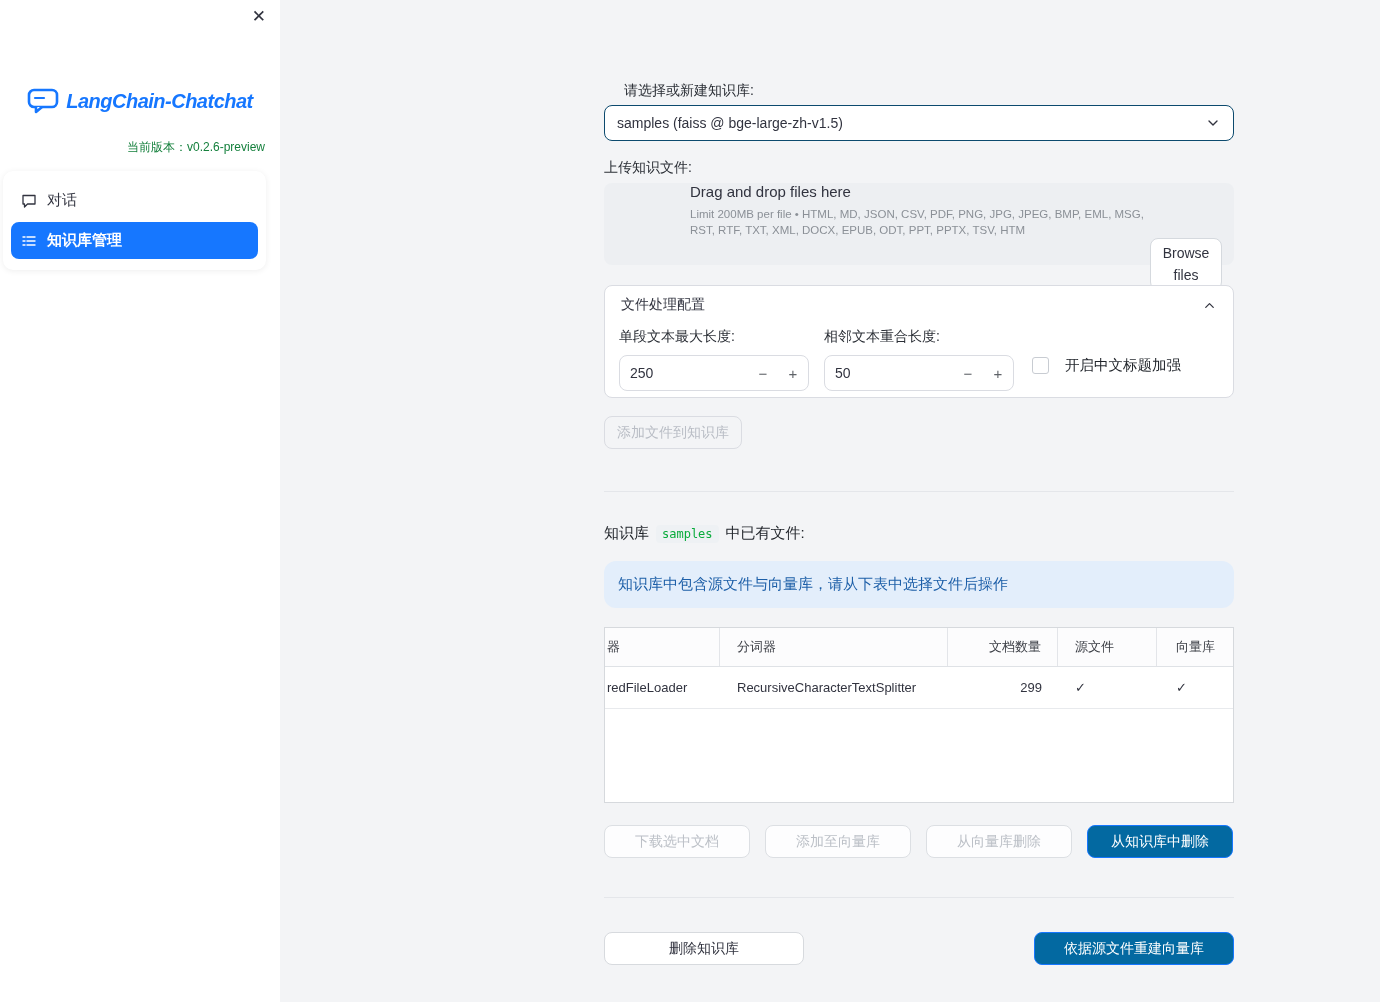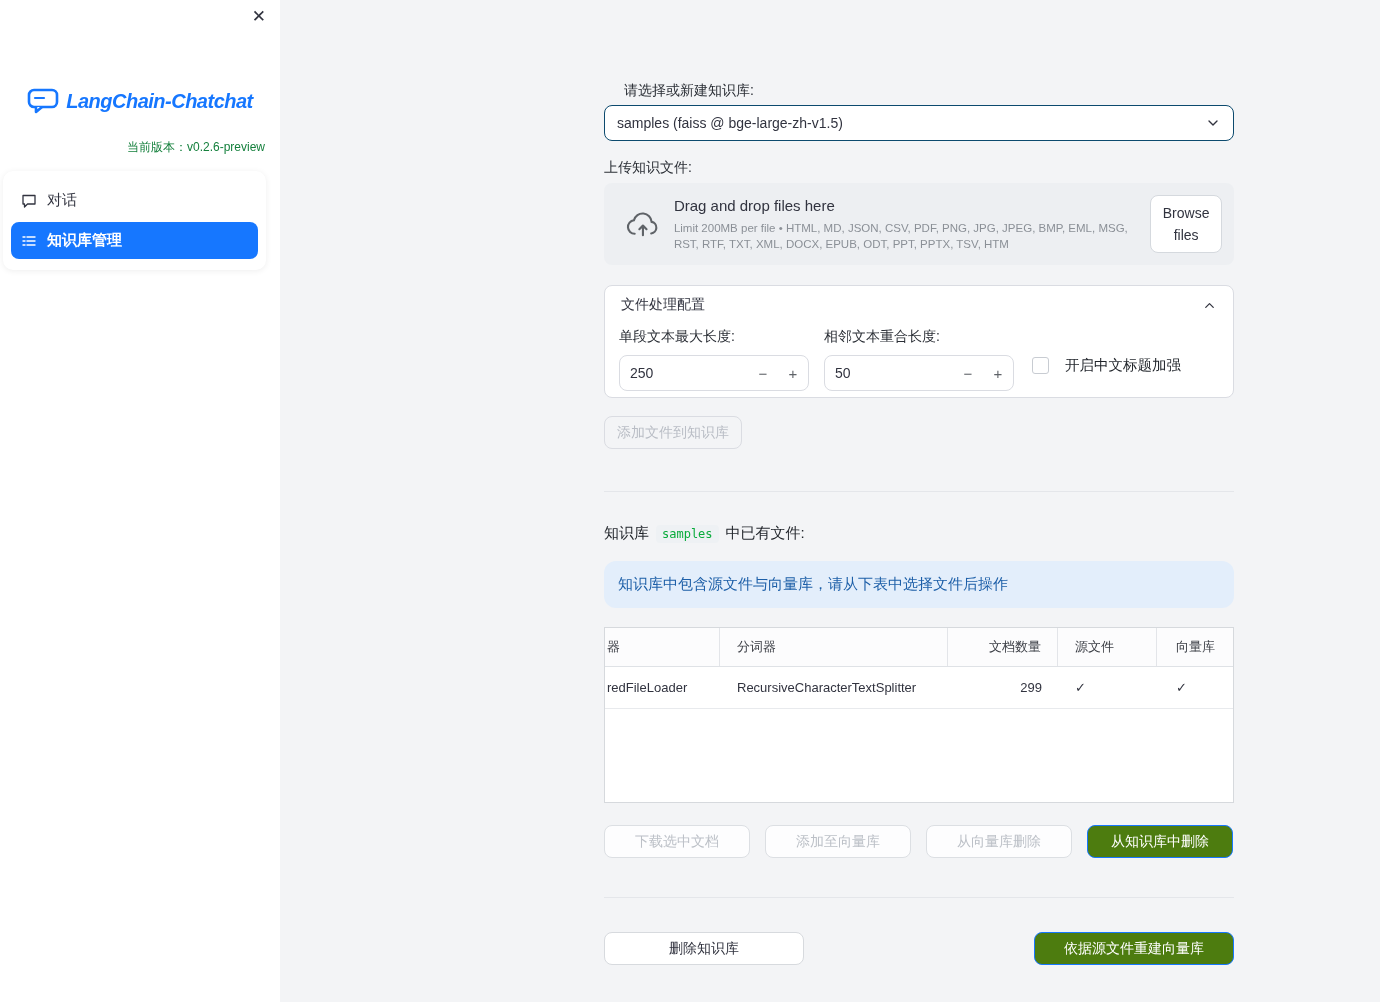--- a/index.html
+++ b/index.html
@@ -54,21 +54,21 @@
 
   .selectbox {
     top:105px; height:36px; background:#fff;
     border:1px solid #0c4a6e; border-radius:8px;
     display:flex; align-items:center; padding:0 12px; cursor:pointer;
   }
   .selectbox .sel-value { flex:1; font-size:14px; color:#31333f; }
 
   .uploader {
     top:183px; height:82px; background:#edeff2; border-radius:8px;
-    display:flex; align-items:center; padding:0 12px 0 20px;
+    display:flex; align-items:center; padding:0 12px 0 20px;flex-direction:column;
   }
   .up-texts { margin-left:12px; width:478px; }
   .up-drag { font-size:15px; color:#31333f; margin-bottom:6px; }
   .up-limit { font-size:11.5px; color:#8b9097; line-height:16px; }
   .browse-btn {
     margin-left:auto; width:72px; min-height:52px; background:#fff;
     border:1px solid #d5d9de; border-radius:8px;
     font-size:14px; color:#31333f; text-align:center;
     display:flex; align-items:center; justify-content:center;
     padding:6px; cursor:pointer; line-height:1.6;
@@ -99,21 +99,21 @@
   }
   .chk-label { margin-left:16px; font-size:14.5px; color:#1f2329; }
 
   .btn {
     height:33px; border-radius:8px; font-size:14px;
     display:flex; align-items:center; justify-content:center;
     cursor:pointer; white-space:nowrap;
   }
   .btn.ghost-disabled { background:transparent; border:1px solid #dadce2; color:#b9bdc5; }
   .btn.lite-disabled { background:#fdfdfe; border:1px solid #dcdfe3; color:#bcc0c7; }
-  .btn.primary { background:#4d7c0f; border:1px solid #1677ff; color:#fff; }
+  .btn.primary { background:#0369a1; border:1px solid #1677ff; color:#fff; }
   .btn.secondary { background:#fff; border:1px solid #d7dade; color:#31333f; }
 
   .add-files-wrap { top:416px; }
   .add-files-btn { display:inline-flex; padding:0 12px; }
 
   .hr { border:none; border-top:1px solid #e4e6ea; height:0; }
   .hr1 { top:491px; }
   .hr2 { top:897px; }
 
   .existing-line { top:524px; display:flex; align-items:center; gap:7px; font-size:15px; color:#1f2329; }

